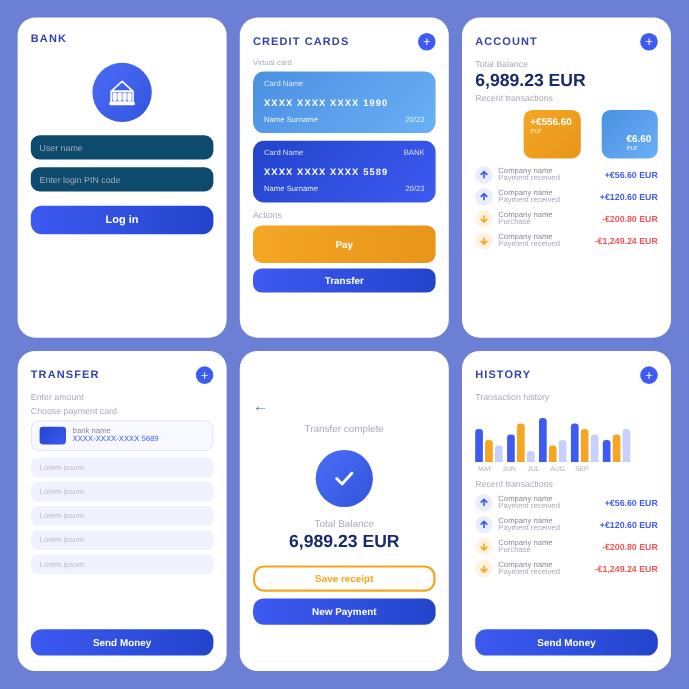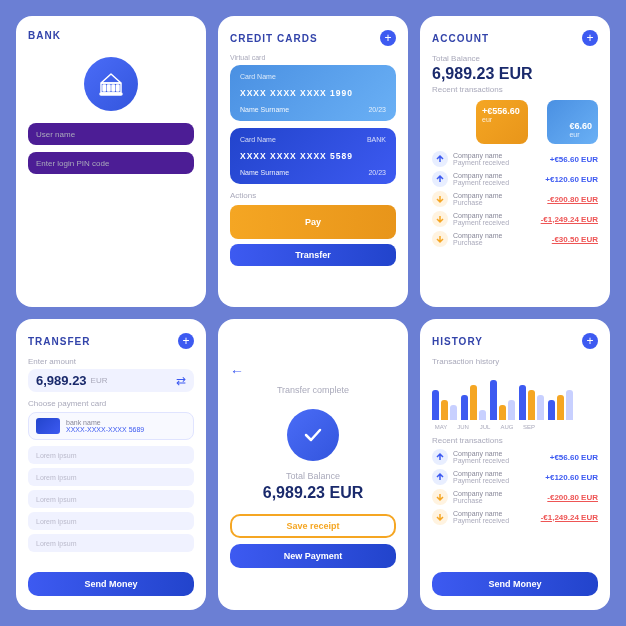--- a/index.html
+++ b/index.html
@@ -70,21 +70,21 @@
       justify-content: center;
     }
     .bank-logo-circle svg {
       width: 28px;
       height: 28px;
       fill: none;
       stroke: white;
       stroke-width: 1.5;
     }
     .input-field {
-      background: #4c1d95;
+      background: #0c4a6e;
       border-radius: 8px;
       height: 22px;
       margin-bottom: 7px;
       padding: 0 8px;
       font-size: 8px;
       color: #aab;
       display: flex;
       align-items: center;
       border: none;
       width: 100%;
@@ -232,21 +232,21 @@
       flex-shrink: 0;
       font-size: 8px;
     }
     .tx-icon-blue { background: #e8eeff; }
     .tx-icon-gold { background: #fff3e0; }
     .tx-info { flex: 1; }
     .tx-company { font-size: 7px; color: #889; }
     .tx-desc { font-size: 7px; color: #aab; }
     .tx-amount { font-size: 8px; font-weight: 600; }
     .tx-positive { color: #3d5af1; }
-    .tx-negative { color: #e55; text-decoration: underline; }
+    .tx-negative { color: #e55; }
 
     
     .enter-amount-label {
       font-size: 8px;
       color: #aab;
       margin-bottom: 3px;
     }
     .amount-row {
       display: flex;
       align-items: center;
@@ -427,20 +427,21 @@
         <rect x="10.5" y="15" width="2.5" height="6" rx="0.5" fill="white"></rect>
         <rect x="15" y="15" width="2.5" height="6" rx="0.5" fill="white"></rect>
         <rect x="19.5" y="15" width="2.5" height="6" rx="0.5" fill="white"></rect>
         <polygon points="14,4 24,13 4,13" fill="none" stroke="white" stroke-width="1.5" stroke-linejoin="round"></polygon>
         <rect x="3" y="23" width="22" height="2" rx="1" fill="white"></rect>
       </svg>
     </div>
   </div>
   <div class="input-field">User name</div>
   <div class="input-field">Enter login PIN code</div>
+  <button class="login-btn">Log in</button>
 </div>
 
 <div class="card">
   <div class="card-header">
     <span class="card-title">CREDIT CARDS</span>
     <div class="plus-btn">+</div>
   </div>
   <div style="font-size:7px;color:#aab;margin-bottom:4px;">Virtual card</div>
   <div class="cc-virtual">
     <div style="font-size:7px;color:rgba(255,255,255,0.8);">Card Name</div>
@@ -528,46 +529,29 @@
           <svg width="10" height="10" viewBox="0 0 10 10">
             <path d="M5 2v6M2 5l3 3 3-3" stroke="#f5a623" stroke-width="1.5" fill="none"></path>
           </svg>
         </div>
         <div class="tx-info">
           <div class="tx-company">Company name</div>
           <div class="tx-desc">Payment received</div>
         </div>
         <div class="tx-amount tx-negative">-€1,249.24 EUR</div>
       </div>
-      <div class="transaction-row">
-        <div class="tx-icon tx-icon-gold">
-          <svg width="10" height="10" viewBox="0 0 10 10">
-            <path d="M5 2v6M2 5l3 3 3-3" stroke="#f5a623" stroke-width="1.5" fill="none"></path>
-          </svg>
-        </div>
-        <div class="tx-info">
-          <div class="tx-company">Company name</div>
-          <div class="tx-desc">Purchase</div>
-        </div>
-        <div class="tx-amount tx-negative">-€30.50 EUR</div>
-      </div>
     </div>
 </div>
 
 <div class="card">
   <div class="card-header">
     <span class="card-title">TRANSFER</span>
     <div class="plus-btn">+</div>
   </div>
   <div class="enter-amount-label">Enter amount</div>
-  <div class="amount-row">
-    <span class="amount-value">6,989.23</span>
-    <span class="amount-currency">EUR</span>
-    <span class="amount-arrow">⇄</span>
-  </div>
   <div class="choose-label">Choose payment card</div>
   <div class="payment-card-row">
     <div class="mini-card-icon"></div>
     <div class="payment-card-info">
       <div class="payment-card-name">bank name</div>
       <div class="payment-card-num">XXXX-XXXX-XXXX 5689</div>
     </div>
   </div>
   <div id="transfer-fields">
       <div class="lorem-field">Lorem ipsum</div>

